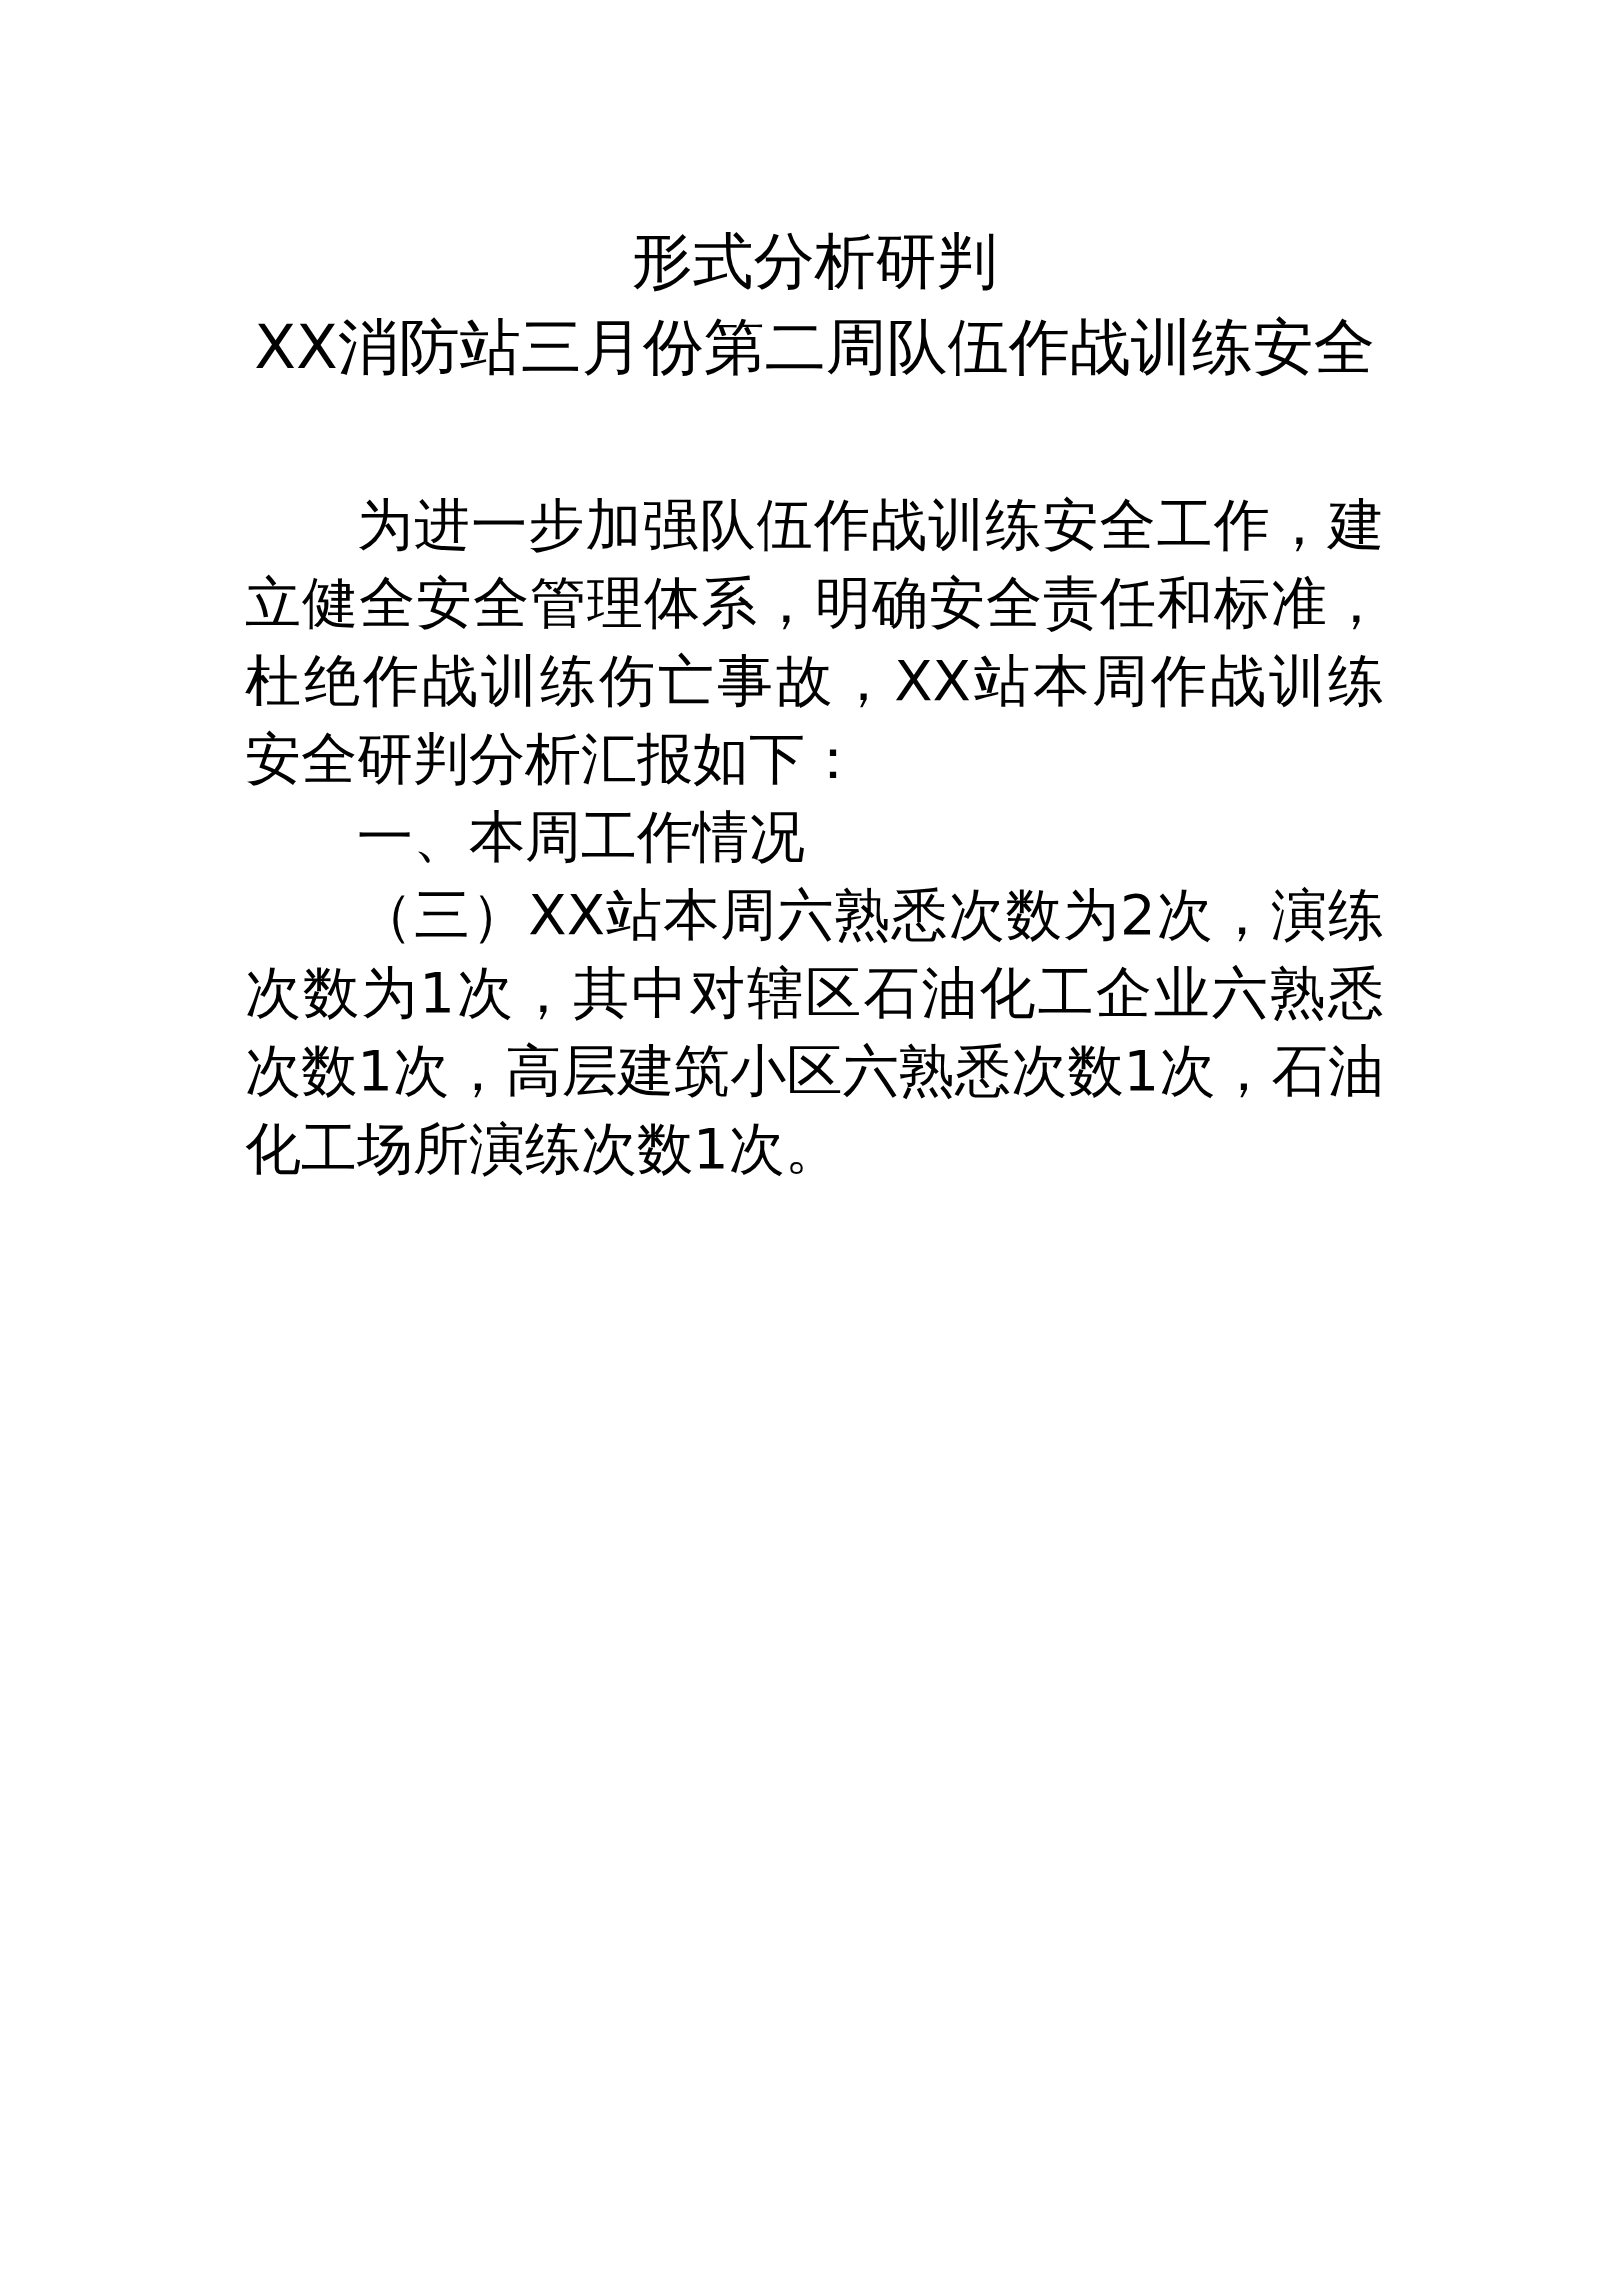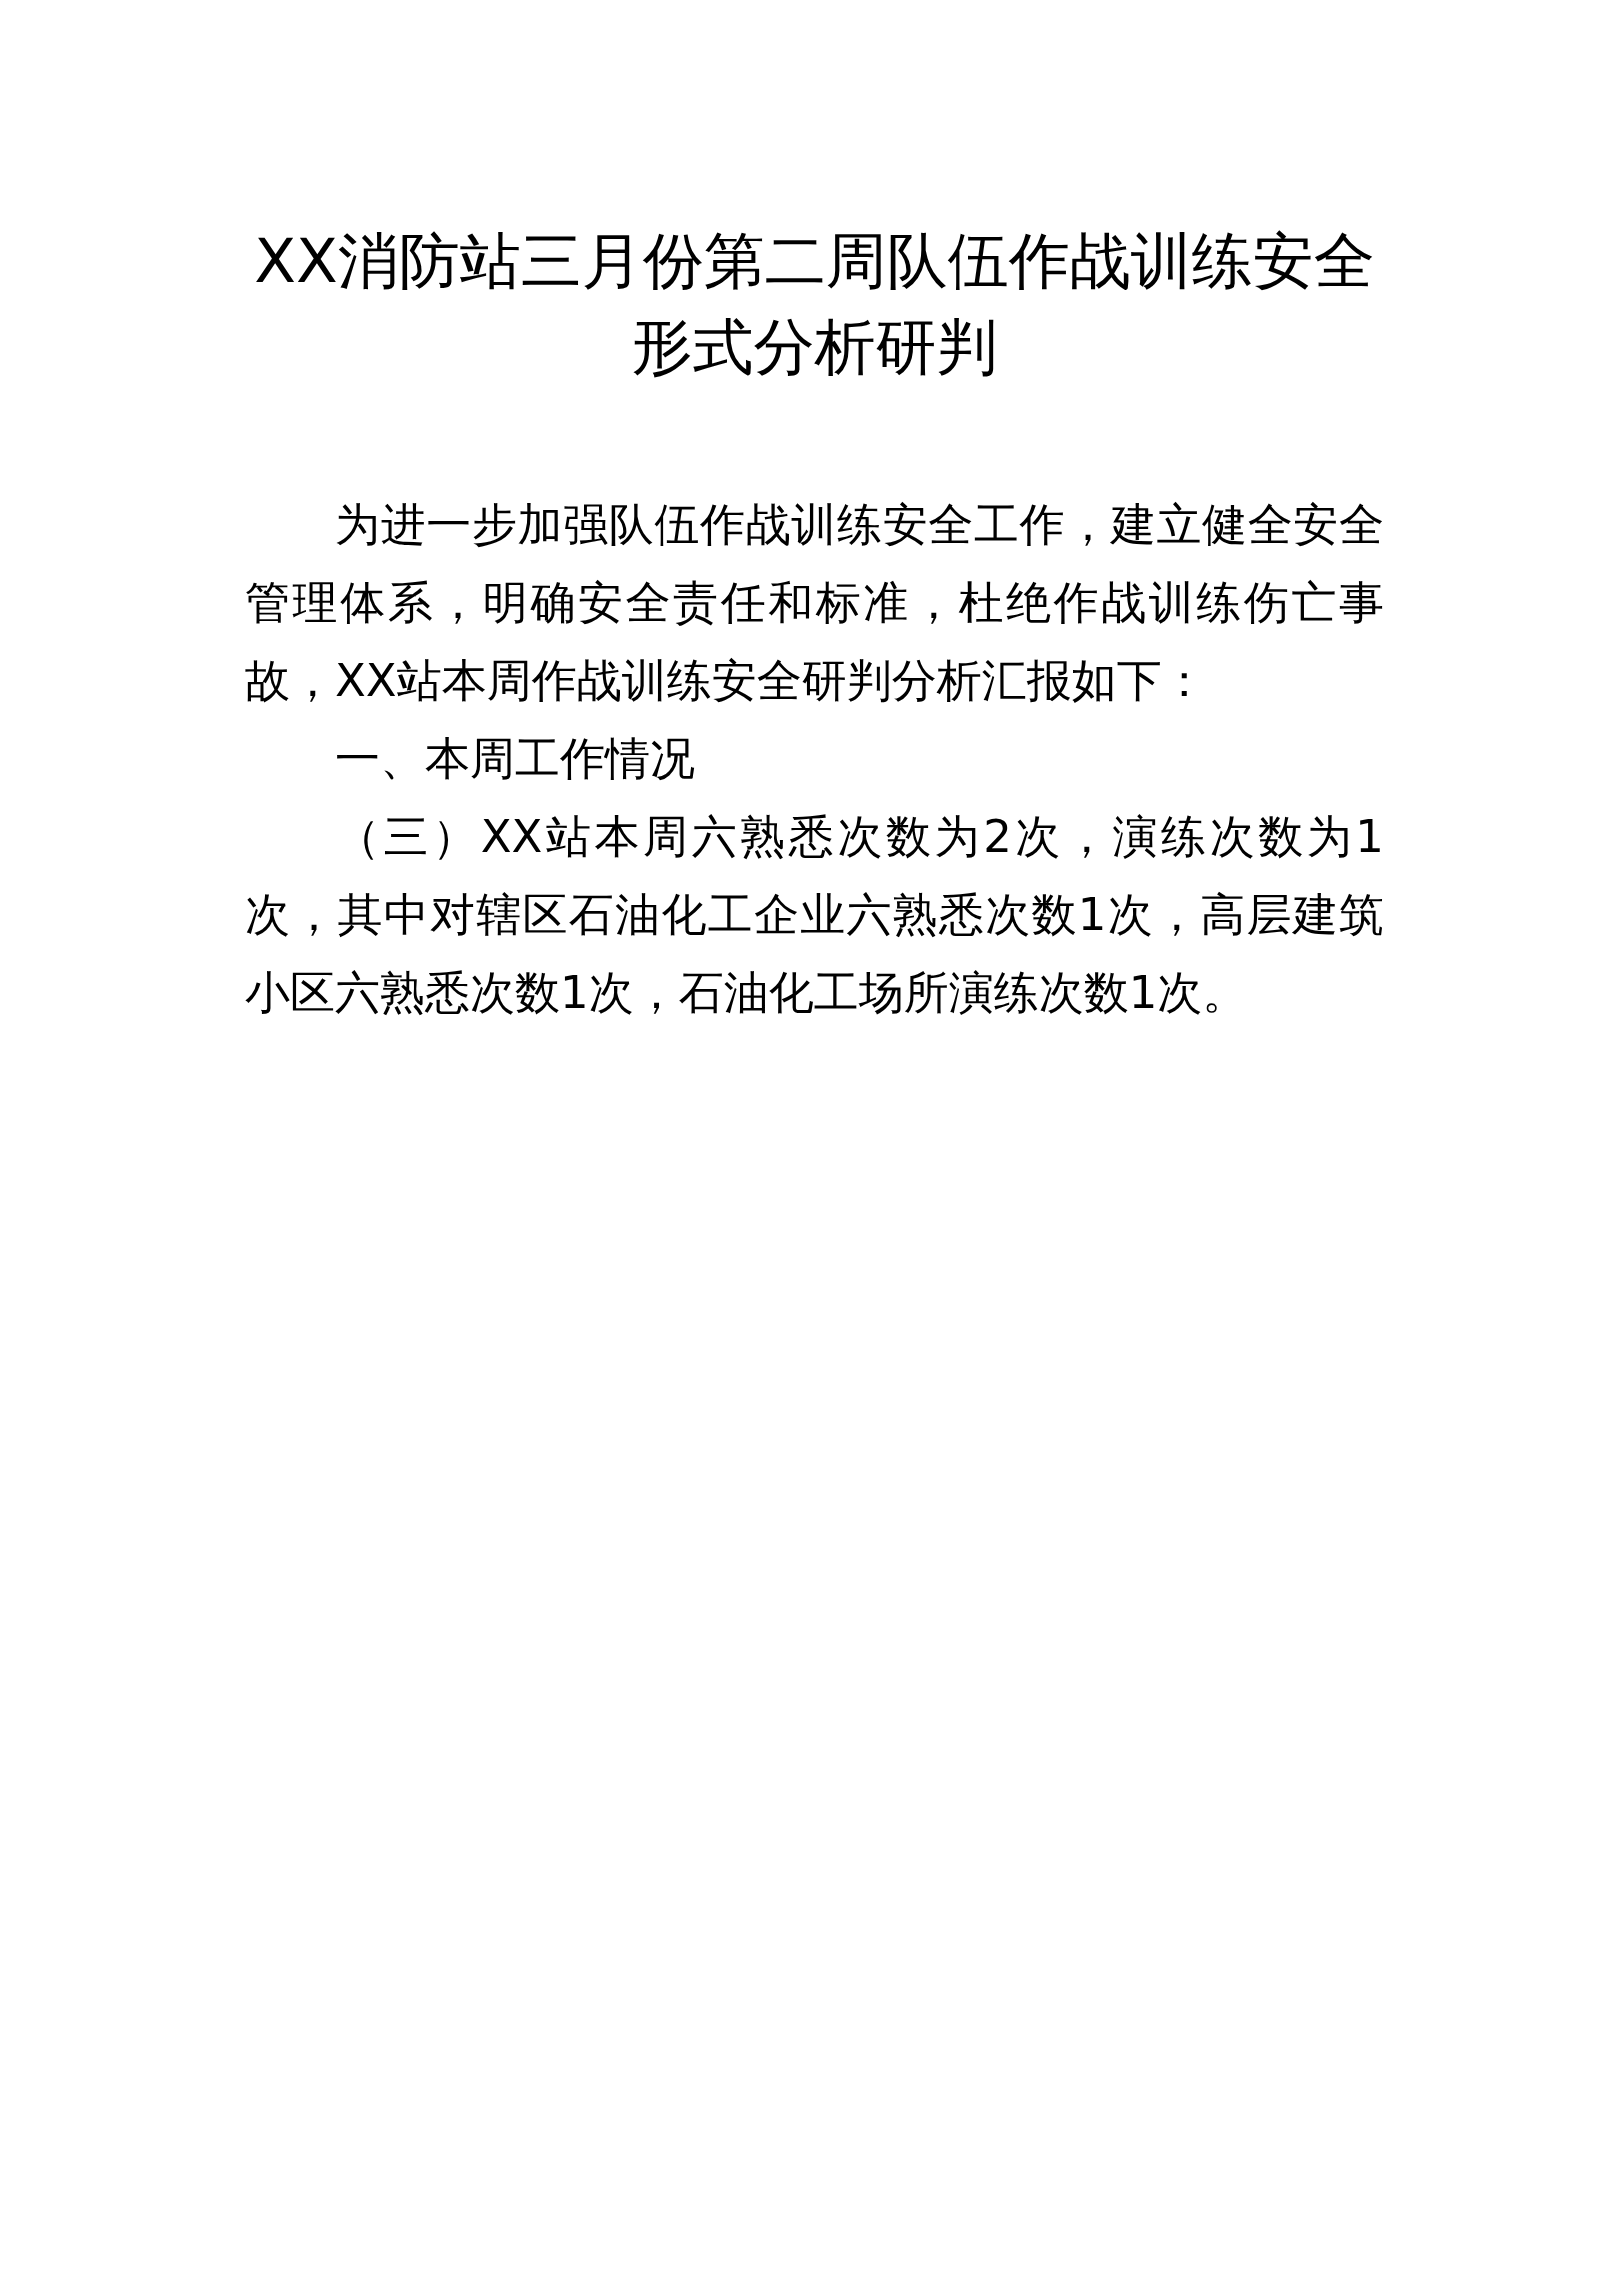--- a/index.html
+++ b/index.html
@@ -34,41 +34,41 @@
       letter-spacing: 0px;
     }
     .title-line {
       display: block;
     }
     .body {
       position: absolute;
       left: 0;
       top: 486px;
       width: 1139px;
-      font-size: 45px;
+      font-size: 56px;
       line-height: 78px;
       text-align: justify;
       text-justify: inter-character;
     }
     .para {
       margin: 0;
       text-indent: 2em;
     }
     .heading {
       margin: 0;
       text-indent: 2em;
     }
   </style>
 </head>
 <body>
 
 <div class="page">
   <h1 class="title">
+    <span class="title-line">形式分析研判</span>
     <span class="title-line">XX消防站三月份第二周队伍作战训练安全</span>
-    <span class="title-line">形式分析研判</span>
   </h1>
 
   <div class="body">
     <p class="para">为进一步加强队伍作战训练安全工作，建立健全安全管理体系，明确安全责任和标准，杜绝作战训练伤亡事故，XX站本周作战训练安全研判分析汇报如下：</p>
     <p class="heading">一、本周工作情况</p>
     <p class="para">（三）XX站本周六熟悉次数为2次，演练次数为1次，其中对辖区石油化工企业六熟悉次数1次，高层建筑小区六熟悉次数1次，石油化工场所演练次数1次。</p>
   </div>
 </div>
 
 

